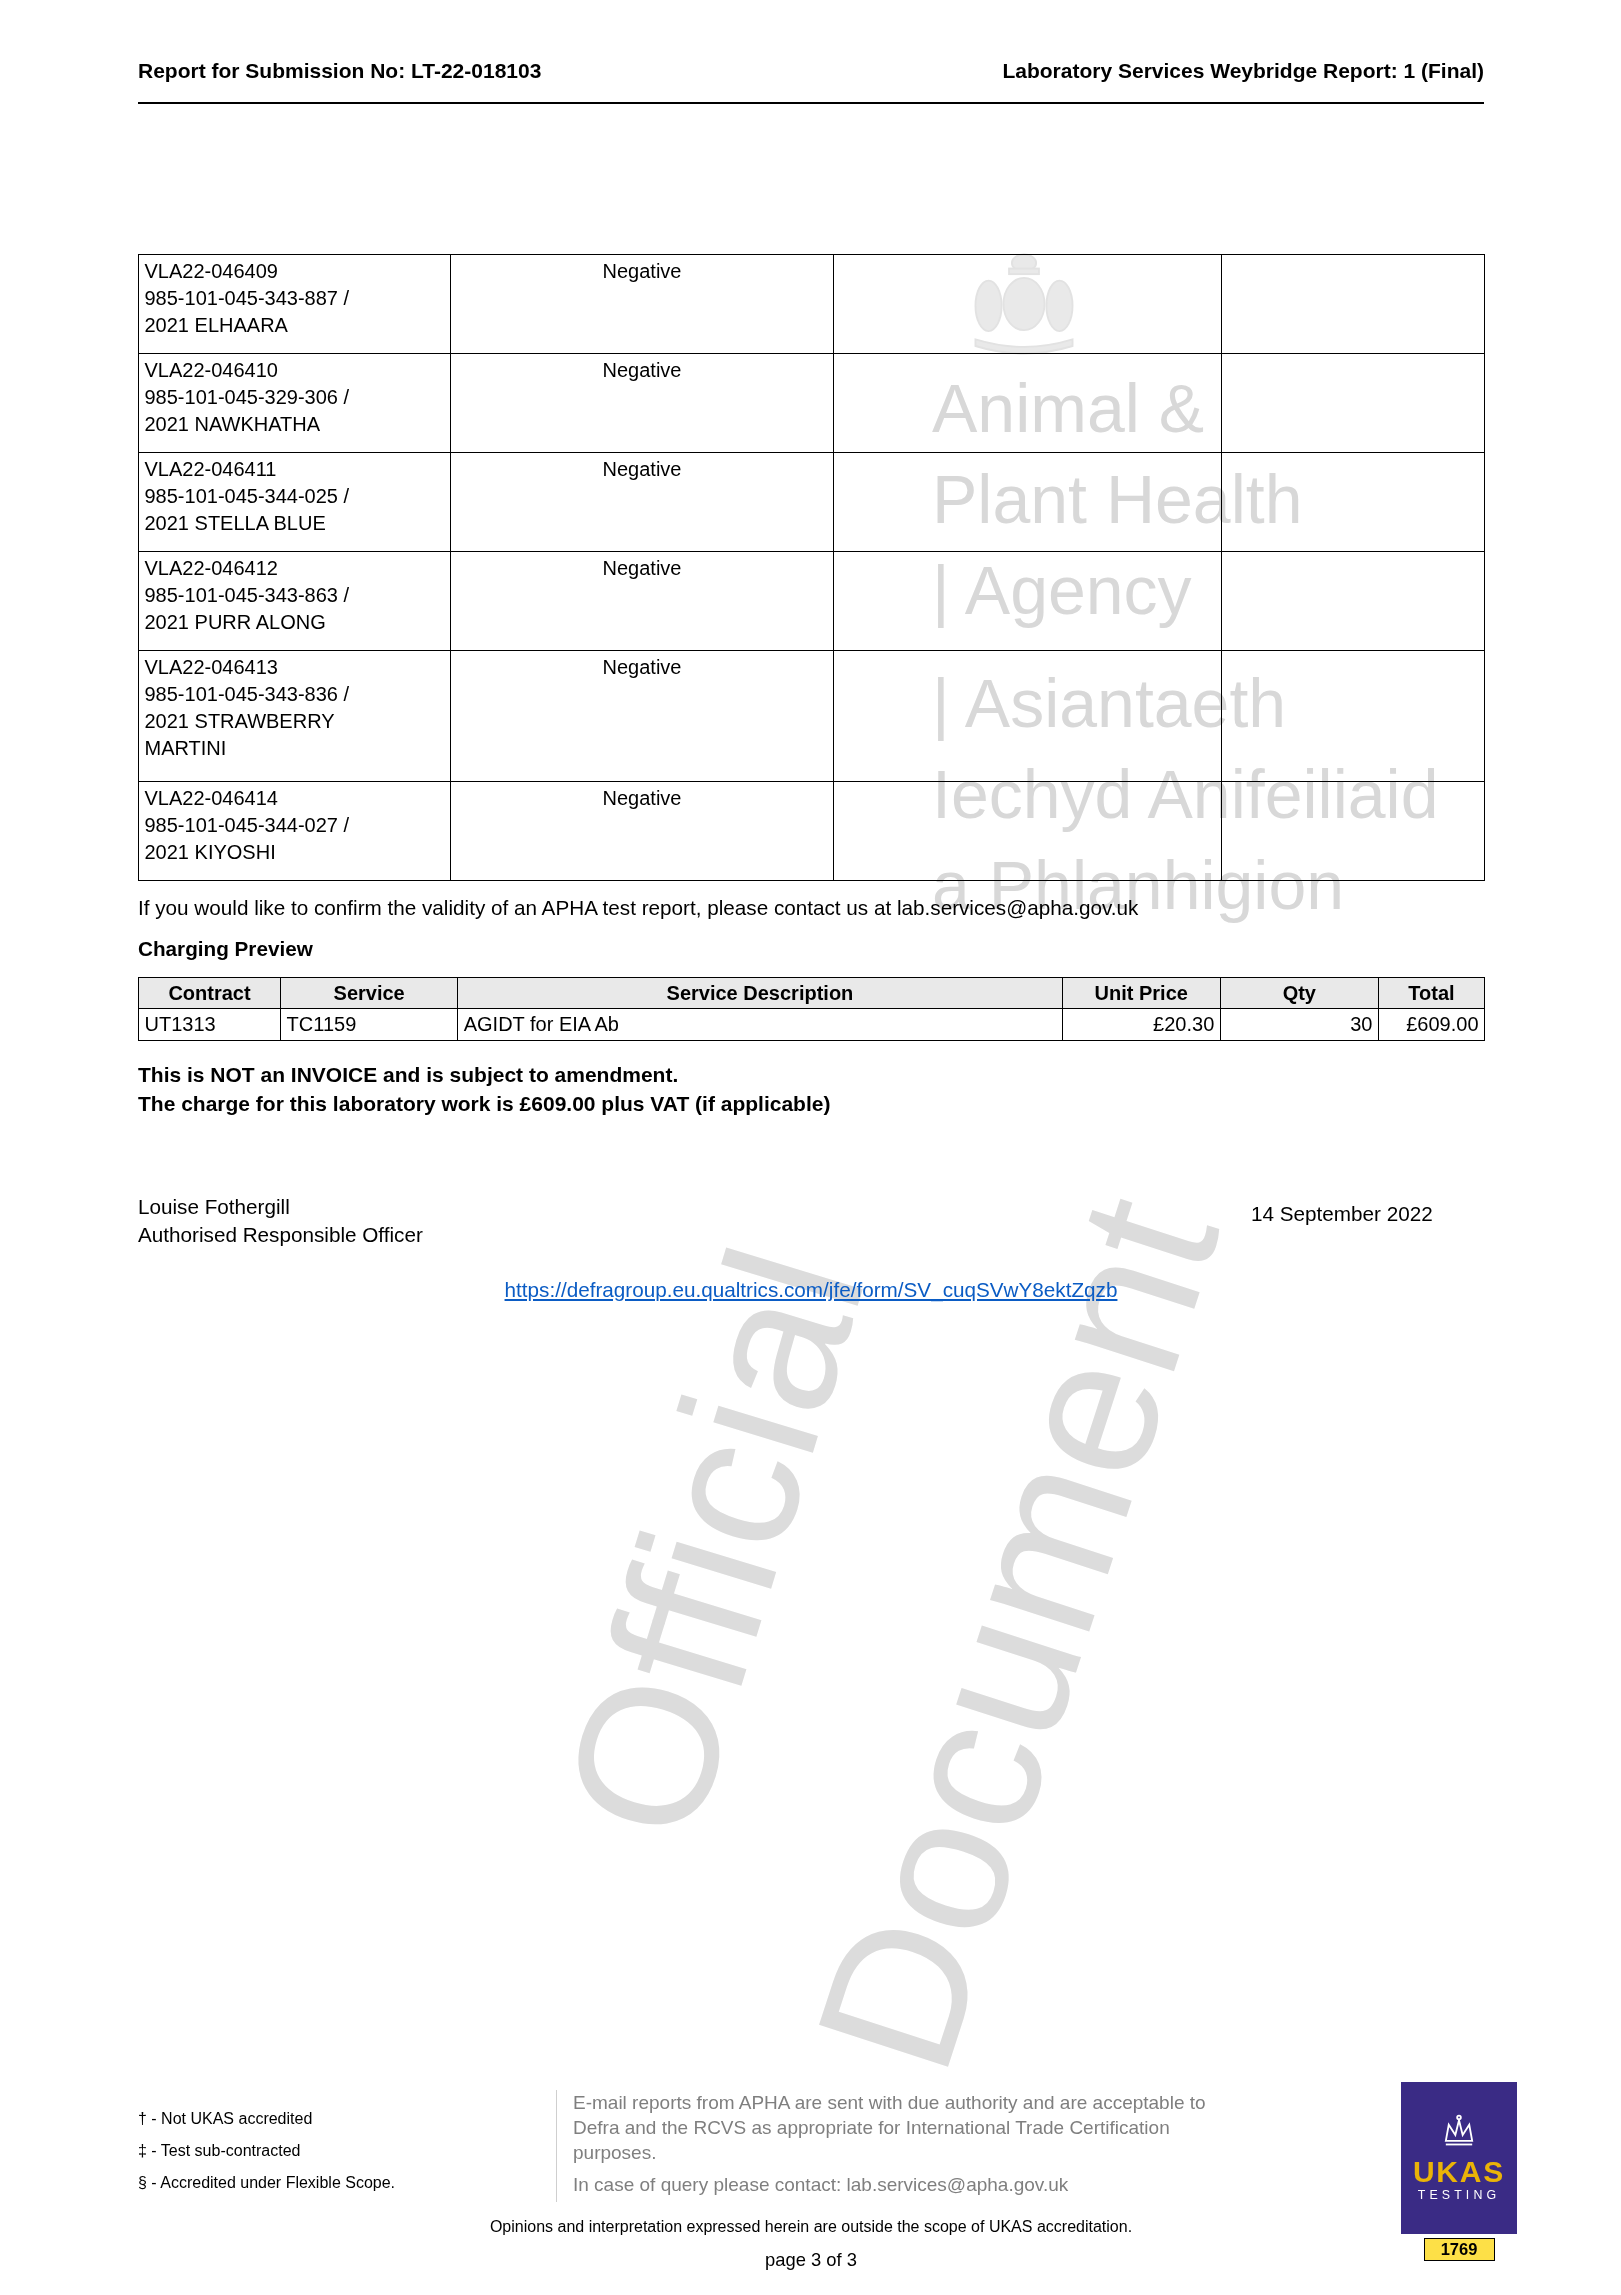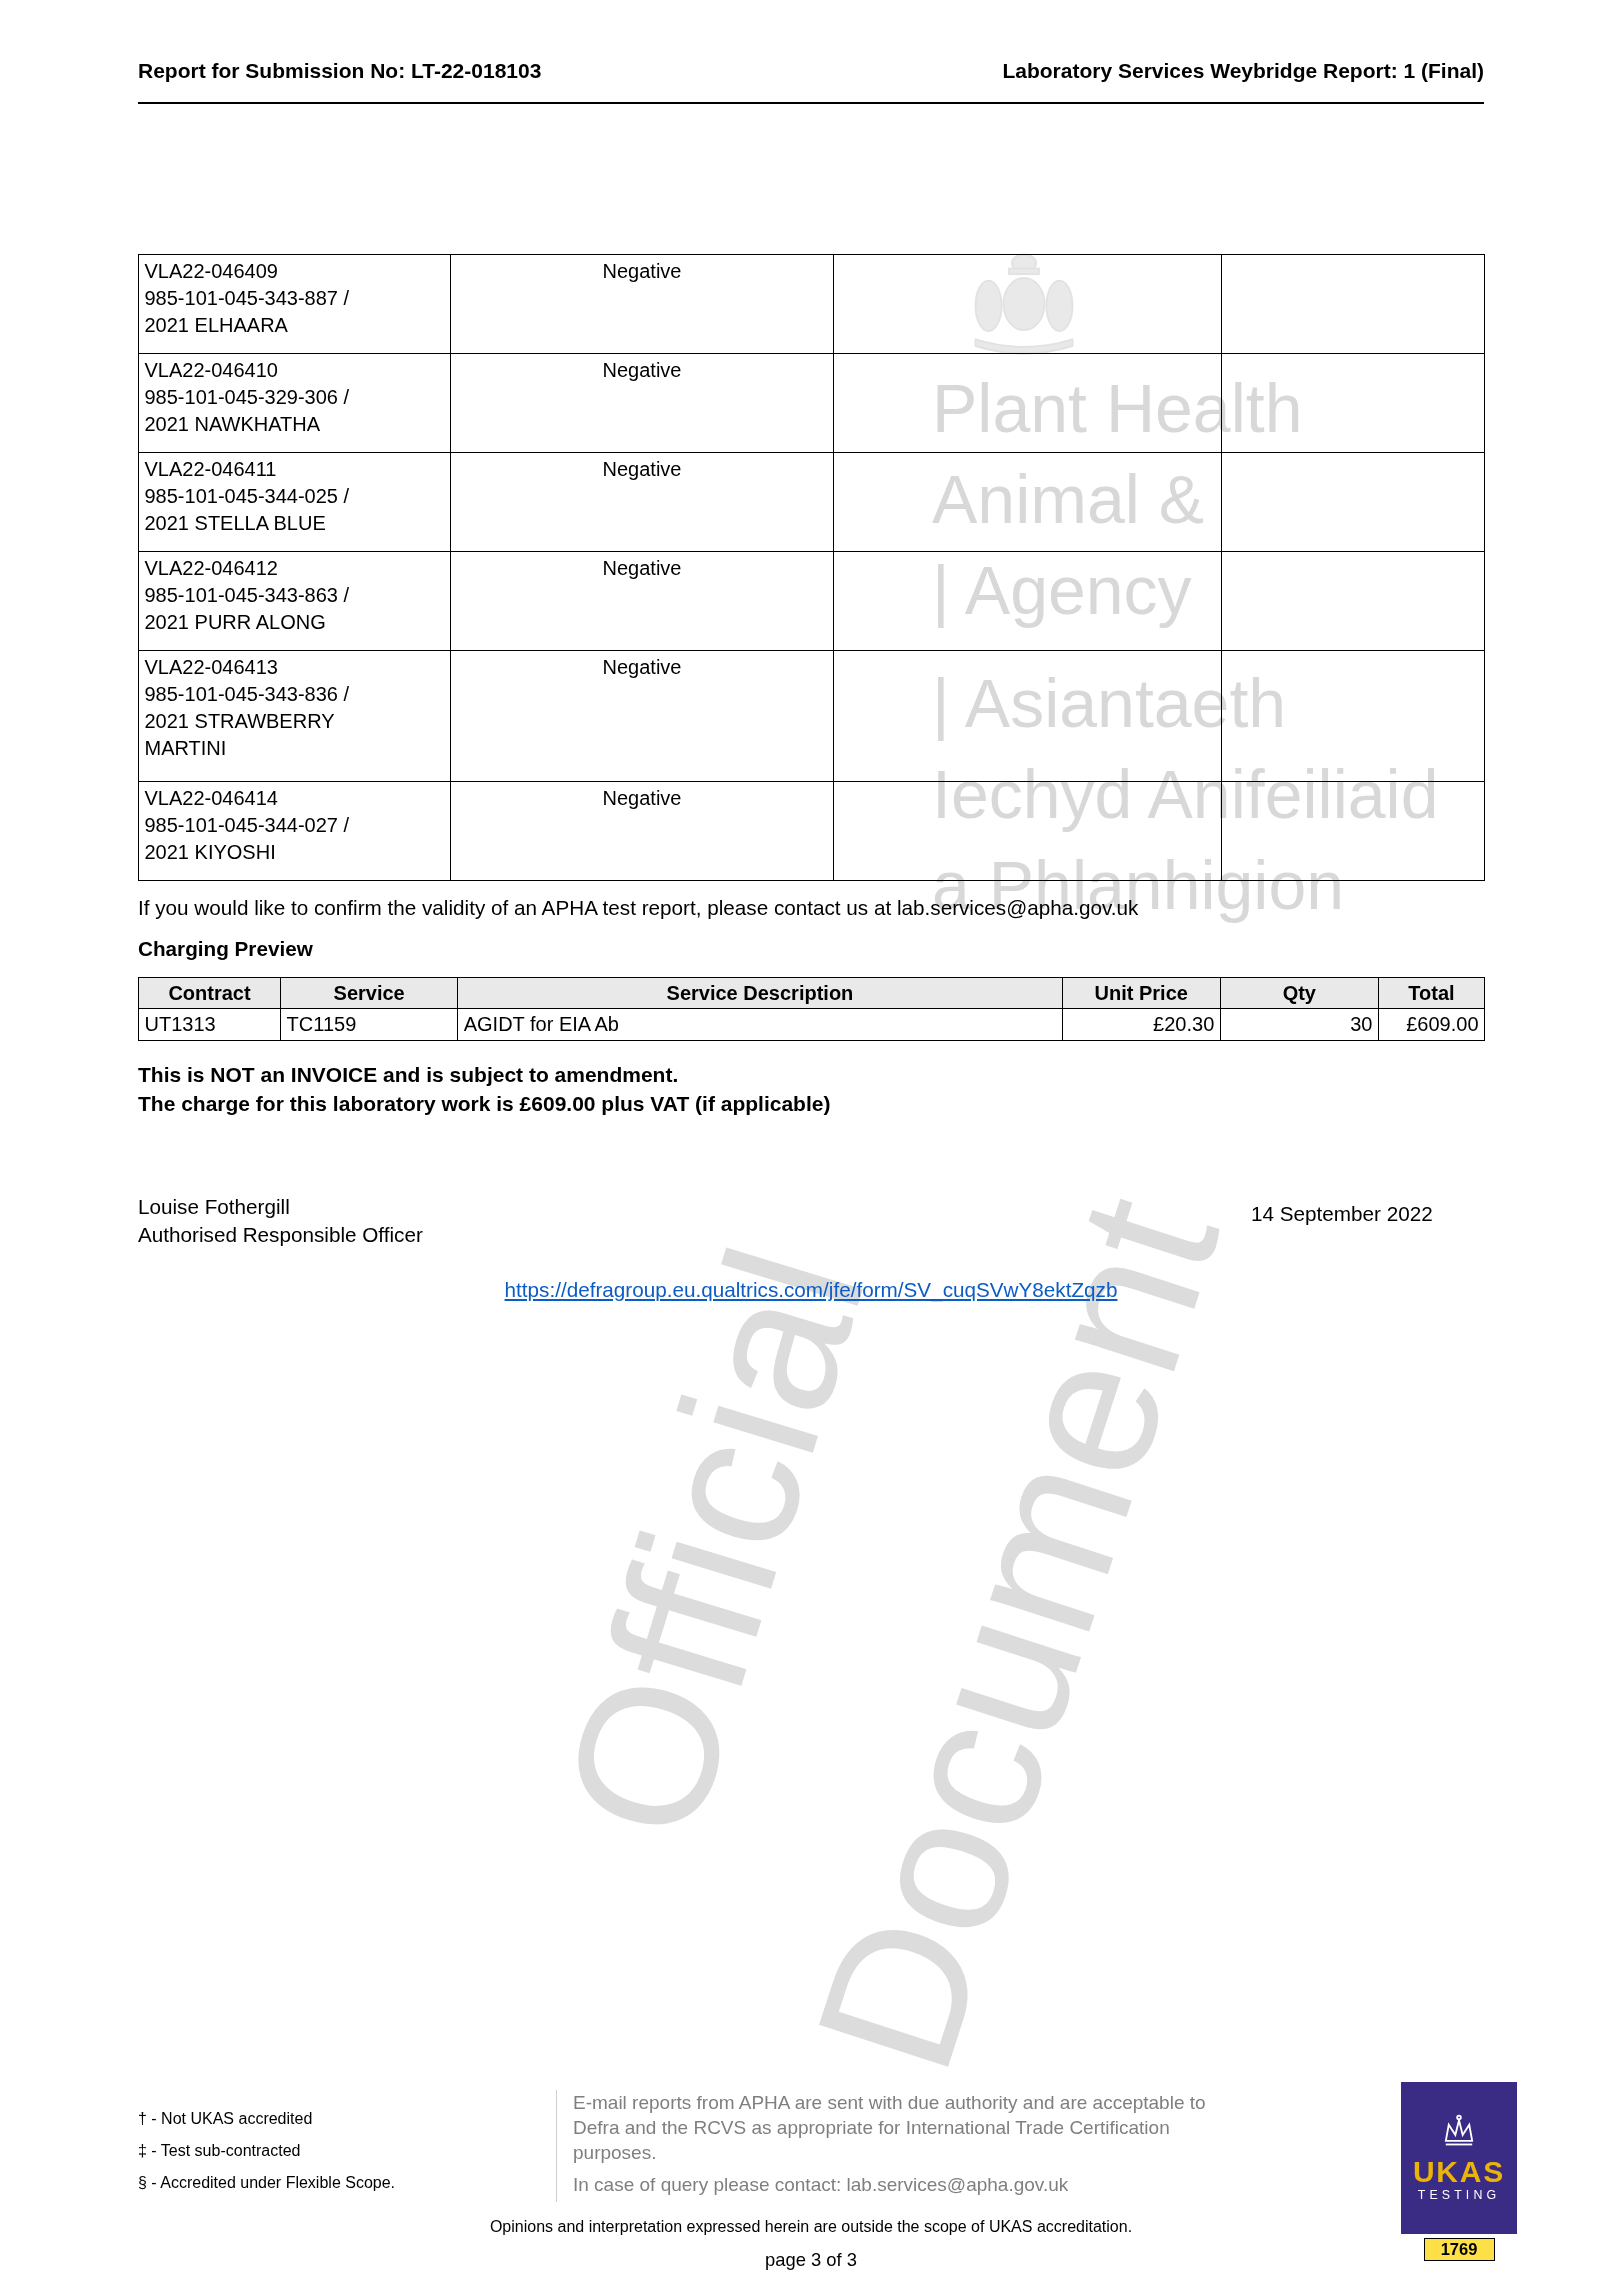--- a/index.html
+++ b/index.html
@@ -76,22 +76,22 @@
       <ellipse cx="80" cy="16" rx="13" ry="9"></ellipse>
       <rect x="64" y="22" width="32" height="6"></rect>
       <ellipse cx="80" cy="60" rx="22" ry="28"></ellipse>
       <ellipse cx="42" cy="62" rx="14" ry="27"></ellipse>
       <ellipse cx="118" cy="62" rx="14" ry="27"></ellipse>
       <path d="M28 98 Q80 114 132 98 L132 105 Q80 121 28 105 Z"></path>
     </g>
   </svg>
 
   <div class="logo-wm">
+    <div>Animal &amp;</div>
     <div>Plant Health</div>
-    <div>Animal &amp;</div>
     <div>| Agency</div>
     <div class="welsh-start">| Asiantaeth</div>
     <div>Iechyd Anifeiliaid</div>
     <div>a Phlanhigion</div>
   </div>
 
   <div class="diag diag-1">Official</div>
   <div class="diag diag-2">Document</div>
 </div>
 

